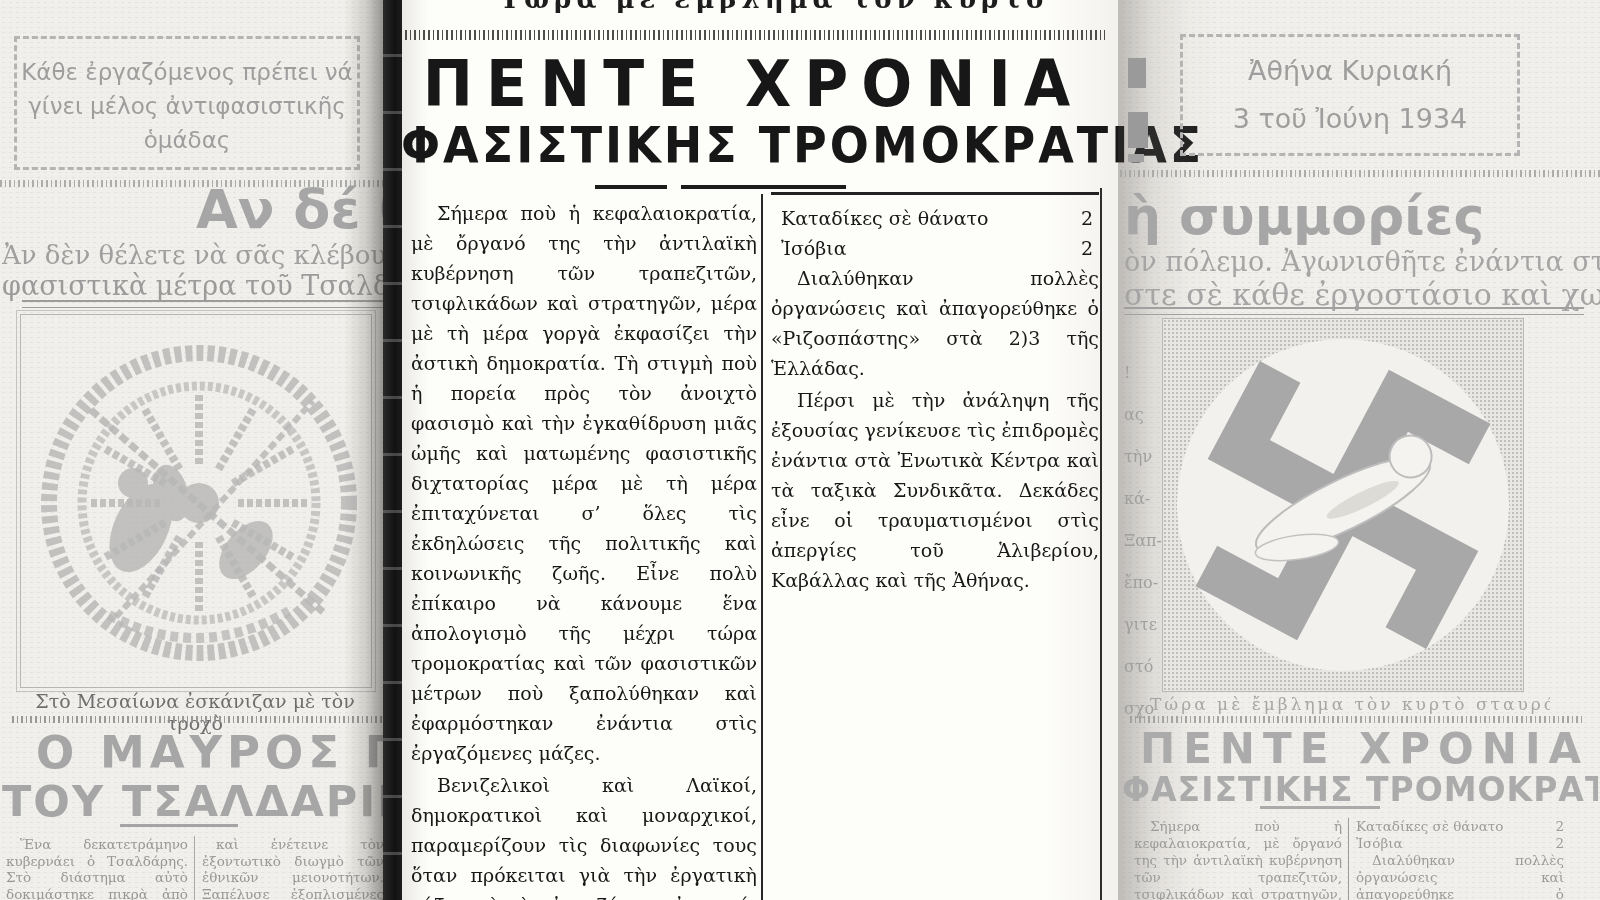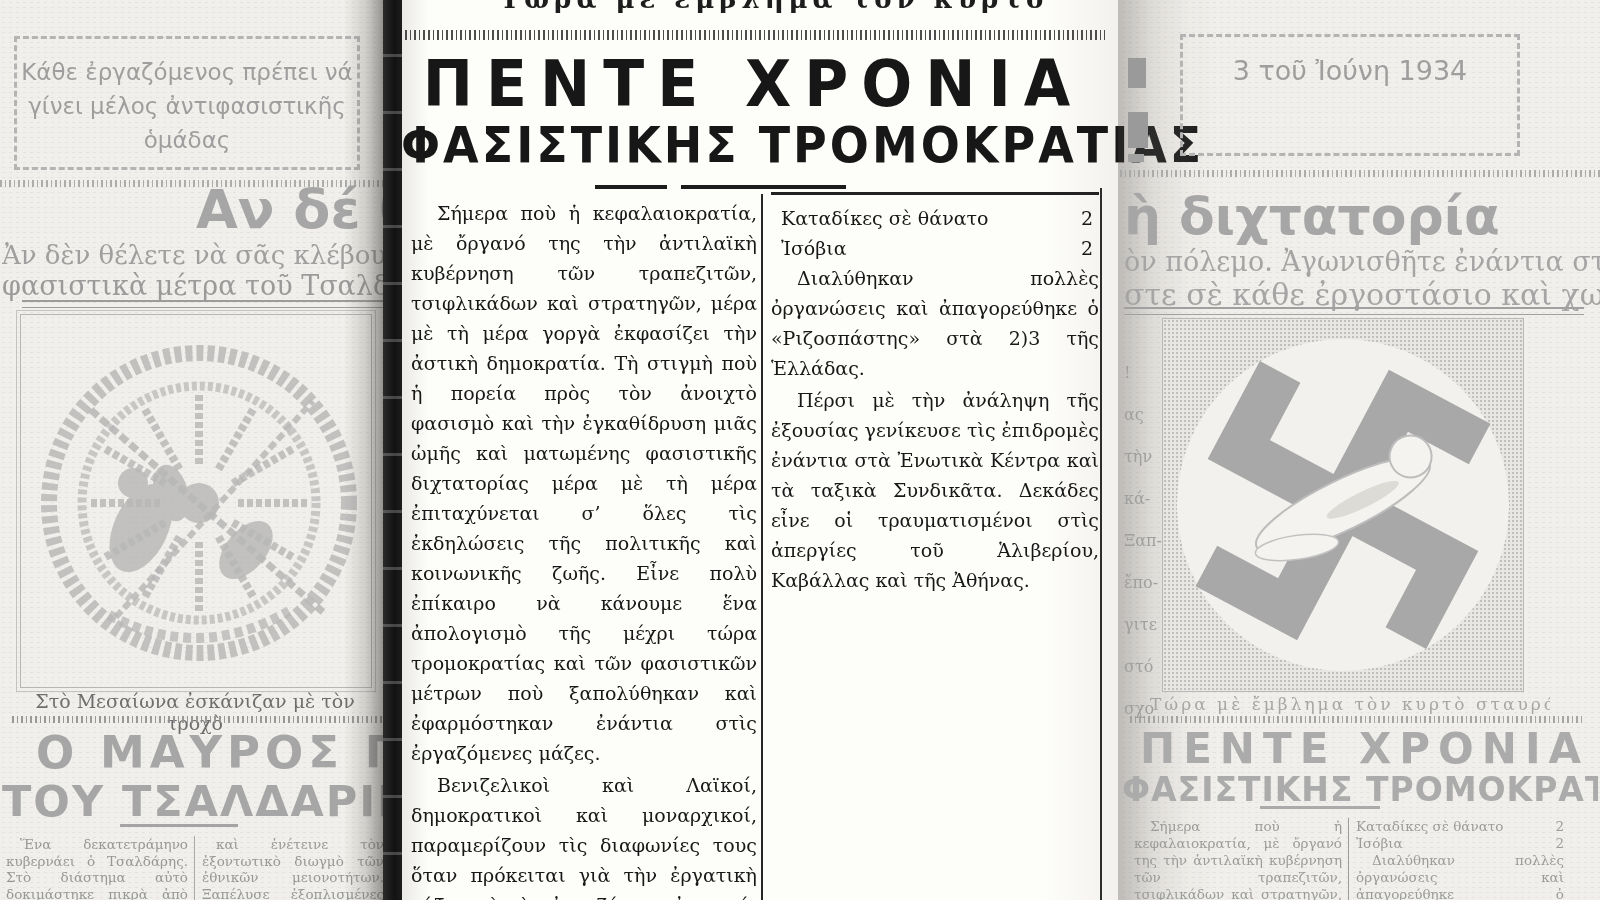--- a/index.html
+++ b/index.html
@@ -153,25 +153,26 @@
   <div class="abs" style="left:1118px;top:0;width:100px;height:900px;
        background:linear-gradient(90deg,rgba(70,68,65,.30) 0%,rgba(140,138,134,.18) 35%,rgba(200,198,194,.08) 70%,rgba(0,0,0,0) 100%);"></div>
 
   <div class="abs faded" style="left:1120px;top:0;width:480px;height:900px;">
 
     <div class="abs" style="left:8px;top:58px;width:18px;height:30px;background:#9a9a9a;"></div>
     <div class="abs" style="left:8px;top:112px;width:20px;height:36px;background:#9a9a9a;"></div>
     <div class="abs" style="left:8px;top:154px;width:16px;height:8px;background:#a2a2a2;"></div>
 
     <div class="abs slogan-box sans" style="left:60px;top:34px;width:340px;height:122px;font-size:27px;line-height:48px;padding-top:10px;">
+      <div>Ἀθήνα Κυριακή</div>
       <div>3 τοῦ Ἰούνη 1934</div>
     </div>
     <div class="abs ticks" style="left:0;top:170px;width:480px;color:#a5a5a5;"></div>
 
-    <div class="abs grey-head-big sans nowrap" style="left:4px;top:186px;font-size:52px;">ὴ διχτατορία</div>
+    <div class="abs grey-head-big sans nowrap" style="left:4px;top:186px;font-size:52px;">ὴ συμμορίες</div>
     <div class="abs nowrap clip" style="left:4px;top:246px;width:476px;font-size:27px;color:#a5a5a5;">ὸν πόλεμο. Ἀγωνισθῆτε ἐνάντια στὰ</div>
     <div class="abs nowrap clip" style="left:4px;top:277px;width:476px;font-size:30px;color:#a5a5a5;">στε σὲ κάθε ἐργοστάσιο καὶ χωριό</div>
     <div class="abs drule" style="left:4px;top:307px;width:460px;color:#a0a0a0;"></div>
 
     <div class="abs frag-col" style="left:4px;top:352px;width:36px;">!
 ας
 τὴν
 κά-
 Ξαπ-
 ἔπο-

